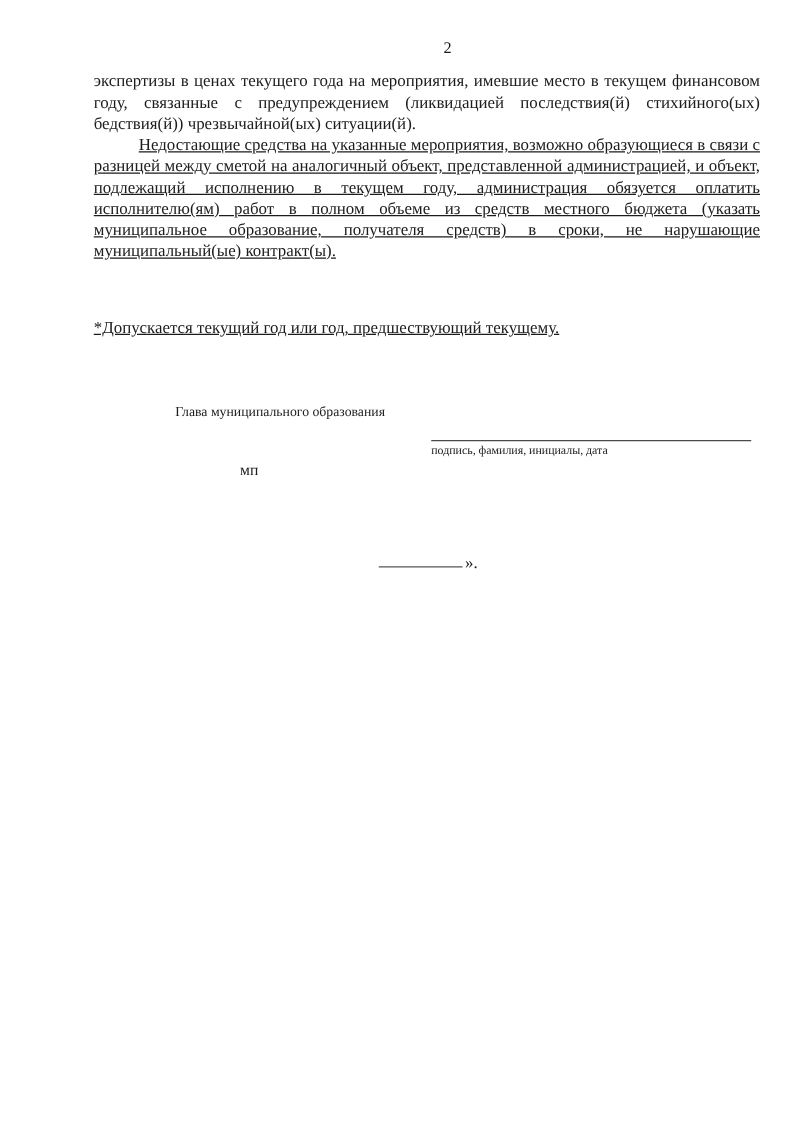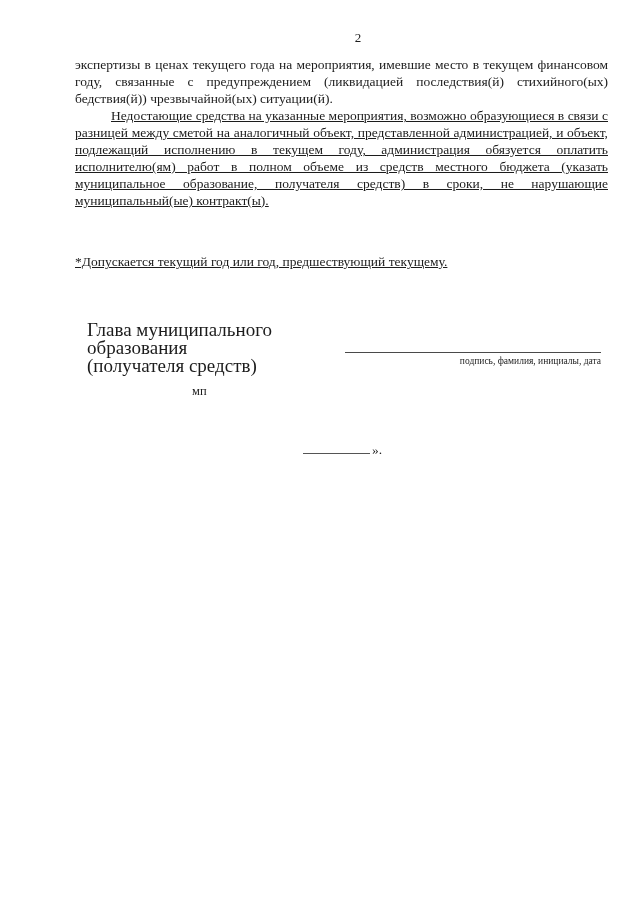--- a/index.html
+++ b/index.html
@@ -46,49 +46,48 @@
     top: 253px;
     left: 75px;
     width: 533px;
     font-size: 13.5px;
     line-height: 17px;
     text-decoration: underline;
   }
   .sig-title {
     position: absolute;
     top: 321px;
-    left: 87px;
+    left: 75px;
     width: 233px;
-    font-size: 19px;
+    font-size: 11px;
     line-height: 18px;
-    text-align: left;
+    text-align: right;
   }
   .sig-line {
     position: absolute;
     top: 340px;
     left: 345px;
     width: 256px;
     height: 12px;
     border-bottom: 1px solid #4a4a4a;
   }
   .sig-caption {
     position: absolute;
     top: 356px;
     left: 345px;
     width: 256px;
-    text-align: right;
+    text-align: left;
     font-size: 9.5px;
     line-height: 11px;
   }
   .stamp {
     position: absolute;
     top: 369px;
     left: 192px;
     font-size: 12.5px;
-    margin-top: 15px;
   }
   .closing {
     position: absolute;
     top: 440px;
     left: 303px;
     font-size: 13.5px;
   }
   .closing .blank {
     display: inline-block;
     width: 67px;
@@ -109,21 +108,20 @@
 
   <div class="body-text">
     <p>экспертизы в ценах текущего года на мероприятия, имевшие место в текущем финансовом году, связанные с предупреждением (ликвидацией последствия(й) стихийного(ых) бедствия(й)) чрезвычайной(ых) ситуации(й).</p>
     <p class="indent">Недостающие средства на указанные мероприятия, возможно образующиеся в связи с разницей между сметой на аналогичный объект, представленной администрацией, и объект, подлежащий исполнению в текущем году, администрация обязуется оплатить исполнителю(ям) работ в полном объеме из средств местного бюджета (указать муниципальное образование, получателя средств) в сроки, не нарушающие муниципальный(ые) контракт(ы).</p>
   </div>
 
   <div class="footnote">*Допускается текущий год или год, предшествующий текущему.</div>
 
   <div class="sig-title">
     <div>Глава муниципального образования</div>
-    <div>(получателя средств)</div>
   </div>
 
   <div class="sig-line"></div>
 
   <div class="sig-caption">подпись, фамилия, инициалы, дата</div>
 
   <div class="stamp">мп</div>
 
   <div class="closing">
     <span class="blank"></span><span class="quote">».</span>

